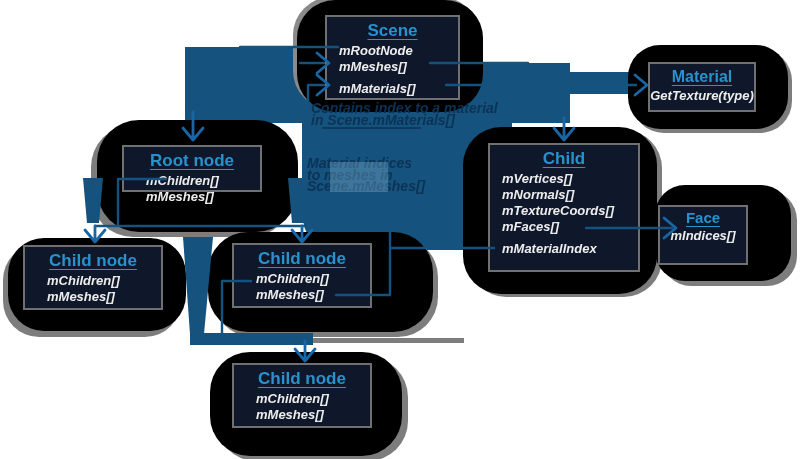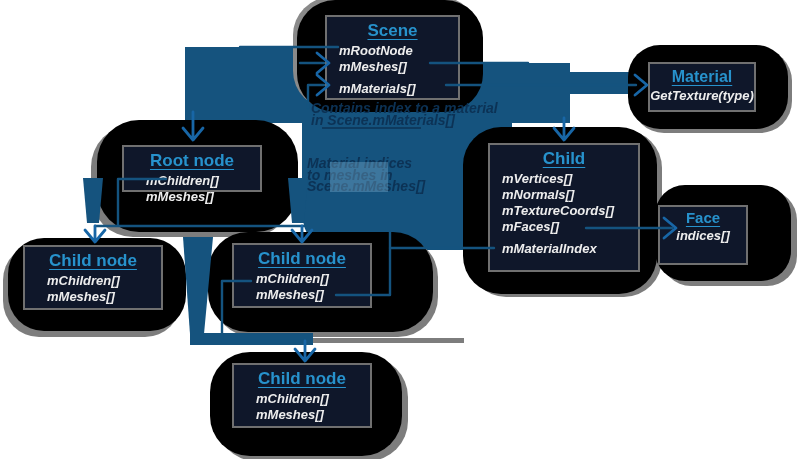--- a/index.html
+++ b/index.html
@@ -90,21 +90,21 @@
       <div class="field">mNormals[]</div>
       <div class="field">mTextureCoords[]</div>
       <div class="field">mFaces[]</div>
       <div class="field gap-top">mMaterialIndex</div>
     </div>
   </div>
 
   <div class="node-box center t15" style="left:658px;top:205px;width:90px;height:60px;">
     <div class="node-title">Face</div>
     <div class="node-fields">
-      <div class="field">indices[]</div>
+      <div class="field">mIndices[]</div>
     </div>
   </div>
 
   <div class="node-box pad22" style="left:122px;top:145px;width:140px;height:47px;">
     <div class="node-title">Root node</div>
     <div class="node-fields">
       <div class="field">mChildren[]</div>
       <div class="field">mMeshes[]</div>
     </div>
   </div>

